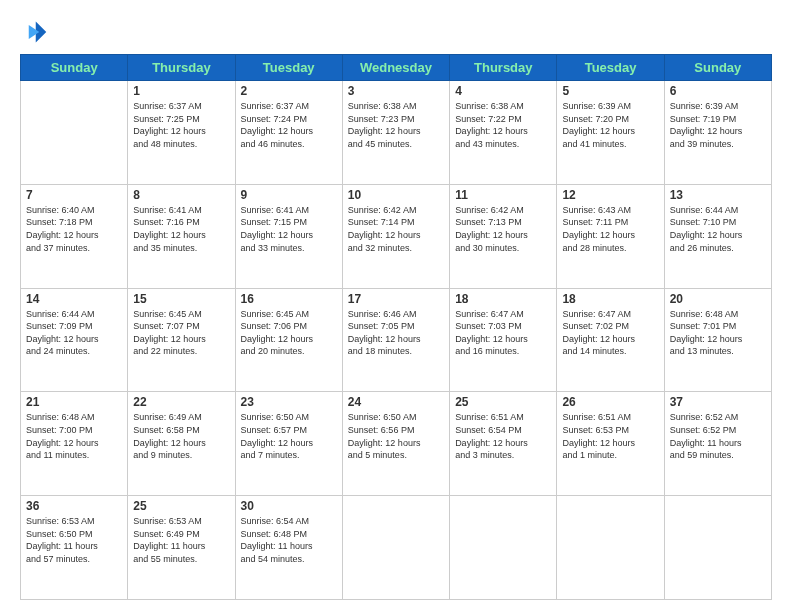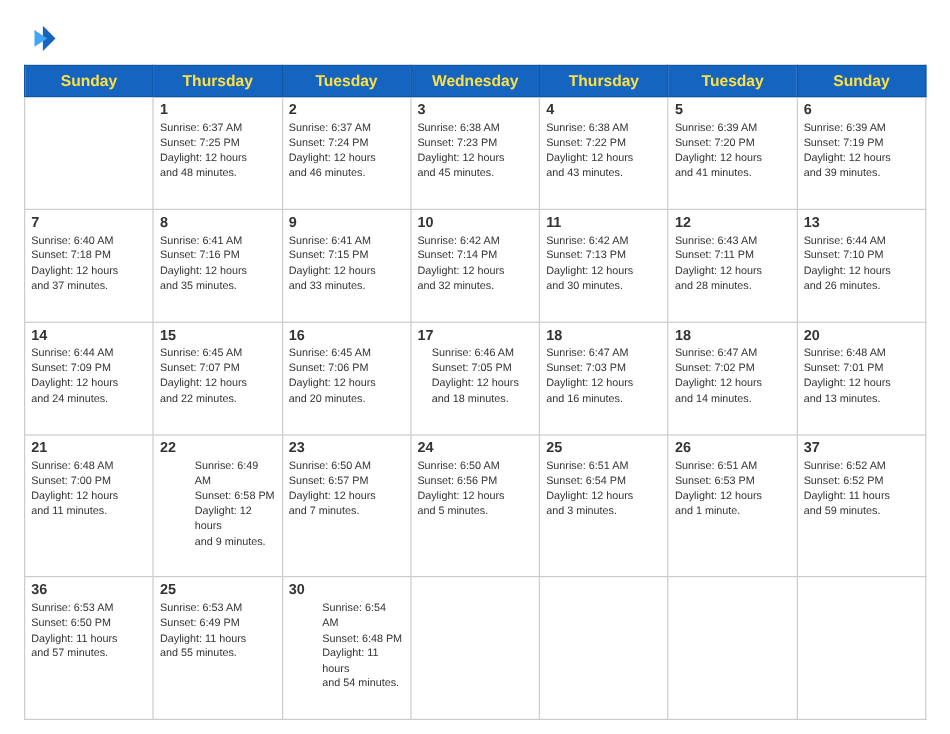--- a/index.html
+++ b/index.html
@@ -54,21 +54,21 @@
     }
     .calendar {
       flex: 1;
       border: 1px solid #ccc;
       border-collapse: collapse;
       width: 100%;
       table-layout: fixed;
     }
     .calendar th {
       background: #1565C0;
-      color: #fde047;
+      color: #86efac;
       font-size: 13px;
       font-weight: bold;
       padding: 5px 4px;
       text-align: center;
       border: 1px solid #1255A0;
     }
     .calendar td {
       vertical-align: top;
       border: 1px solid #ccc;
       padding: 3px 5px;
@@ -237,21 +237,21 @@
           </td>
           <td>
             <span class="day-number">16</span>
             <div class="day-info" style="white-space: pre-line;">Sunrise: 6:45 AM
 Sunset: 7:06 PM
 Daylight: 12 hours
 and 20 minutes.</div>
           </td>
           <td>
             <span class="day-number">17</span>
-            <div class="day-info" style="white-space: pre-line; margin-left: 12px;">Sunrise: 6:46 AM
+            <div class="day-info" style="white-space: pre-line;">Sunrise: 6:46 AM
 Sunset: 7:05 PM
 Daylight: 12 hours
 and 18 minutes.</div>
           </td>
           <td>
             <span class="day-number">18</span>
             <div class="day-info" style="white-space: pre-line;">Sunrise: 6:47 AM
 Sunset: 7:03 PM
 Daylight: 12 hours
 and 16 minutes.</div>
@@ -274,21 +274,21 @@
         <tr>
           <td>
             <span class="day-number">21</span>
             <div class="day-info" style="white-space: pre-line;">Sunrise: 6:48 AM
 Sunset: 7:00 PM
 Daylight: 12 hours
 and 11 minutes.</div>
           </td>
           <td>
             <span class="day-number">22</span>
-            <div class="day-info" style="white-space: pre-line; margin-left: 29px;">Sunrise: 6:49 AM
+            <div class="day-info" style="white-space: pre-line;">Sunrise: 6:49 AM
 Sunset: 6:58 PM
 Daylight: 12 hours
 and 9 minutes.</div>
           </td>
           <td>
             <span class="day-number">23</span>
             <div class="day-info" style="white-space: pre-line;">Sunrise: 6:50 AM
 Sunset: 6:57 PM
 Daylight: 12 hours
 and 7 minutes.</div>
@@ -332,21 +332,21 @@
           </td>
           <td>
             <span class="day-number">25</span>
             <div class="day-info" style="white-space: pre-line;">Sunrise: 6:53 AM
 Sunset: 6:49 PM
 Daylight: 11 hours
 and 55 minutes.</div>
           </td>
           <td>
             <span class="day-number">30</span>
-            <div class="day-info" style="white-space: pre-line; margin-left: 28px;">Sunrise: 6:54 AM
+            <div class="day-info" style="white-space: pre-line;">Sunrise: 6:54 AM
 Sunset: 6:48 PM
 Daylight: 11 hours
 and 54 minutes.</div>
           </td>
           <td class="empty"></td>
           <td class="empty"></td>
           <td class="empty"></td>
           <td class="empty"></td>
         </tr>
       </tbody>

